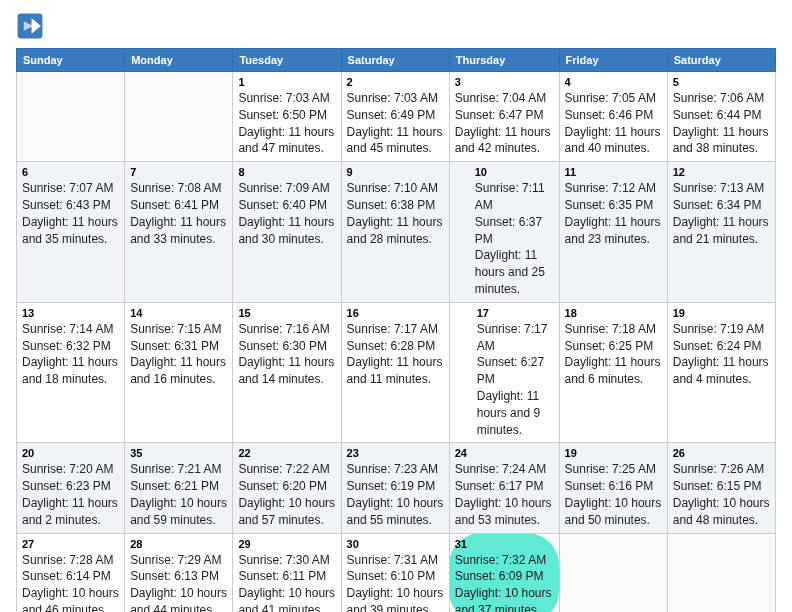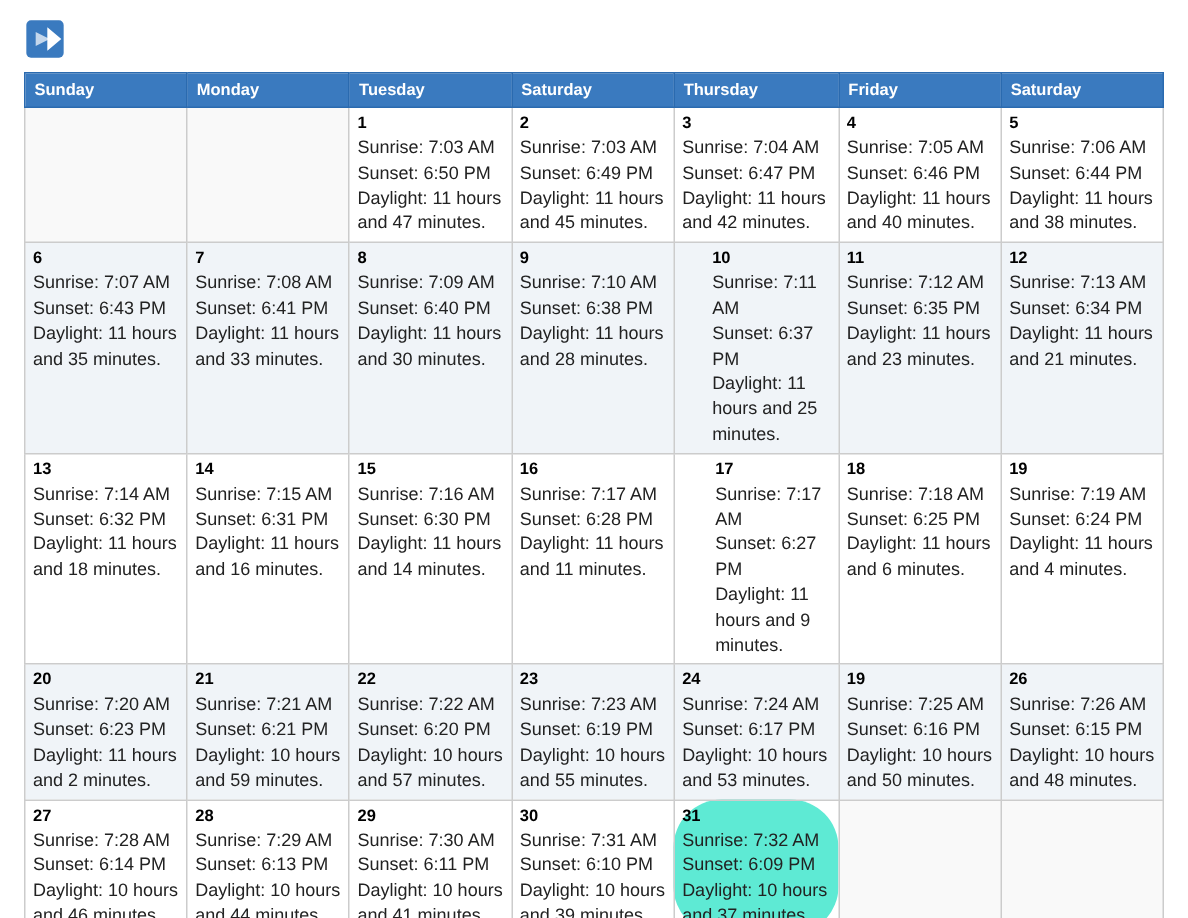--- a/index.html
+++ b/index.html
@@ -216,21 +216,21 @@
             <div class="day-num">19</div>
             <div class="day-info">Sunrise: 7:19 AM<br>Sunset: 6:24 PM<br>Daylight: 11 hours and 4 minutes.</div>
           </td>
         </tr>
         <tr>
           <td style="background: rgb(240, 244, 248);">
             <div class="day-num">20</div>
             <div class="day-info">Sunrise: 7:20 AM<br>Sunset: 6:23 PM<br>Daylight: 11 hours and 2 minutes.</div>
           </td>
           <td style="background: rgb(240, 244, 248);">
-            <div class="day-num">21</div>
+            <div class="day-num">35</div>
             <div class="day-info">Sunrise: 7:21 AM<br>Sunset: 6:21 PM<br>Daylight: 10 hours and 59 minutes.</div>
           </td>
           <td style="background: rgb(240, 244, 248);">
             <div class="day-num">22</div>
             <div class="day-info">Sunrise: 7:22 AM<br>Sunset: 6:20 PM<br>Daylight: 10 hours and 57 minutes.</div>
           </td>
           <td style="background: rgb(240, 244, 248);">
             <div class="day-num">23</div>
             <div class="day-info">Sunrise: 7:23 AM<br>Sunset: 6:19 PM<br>Daylight: 10 hours and 55 minutes.</div>
           </td>

